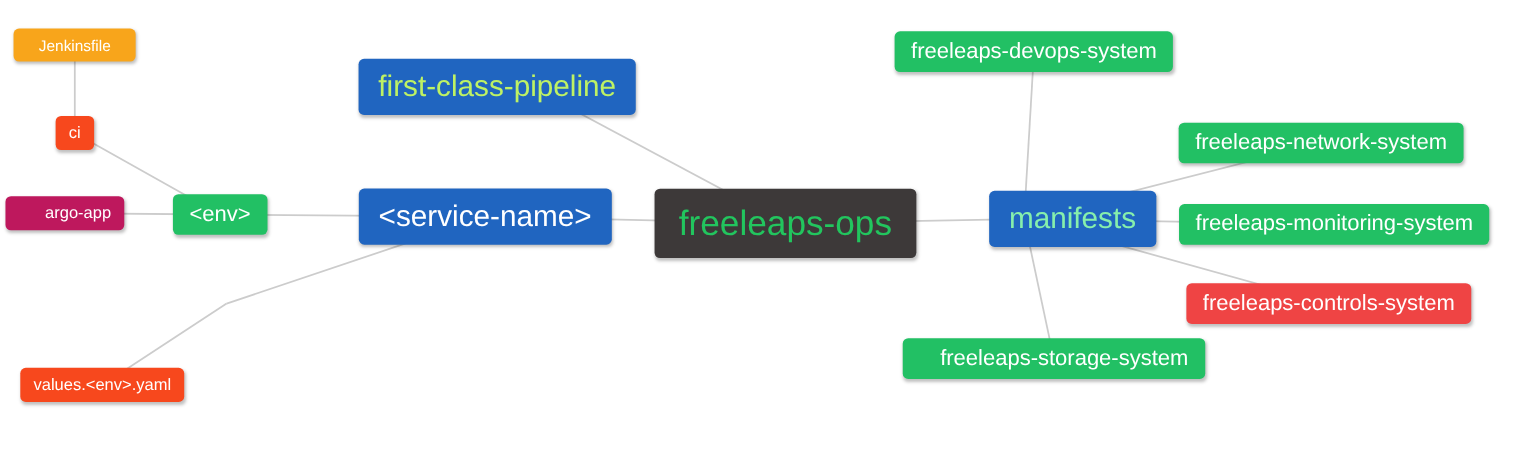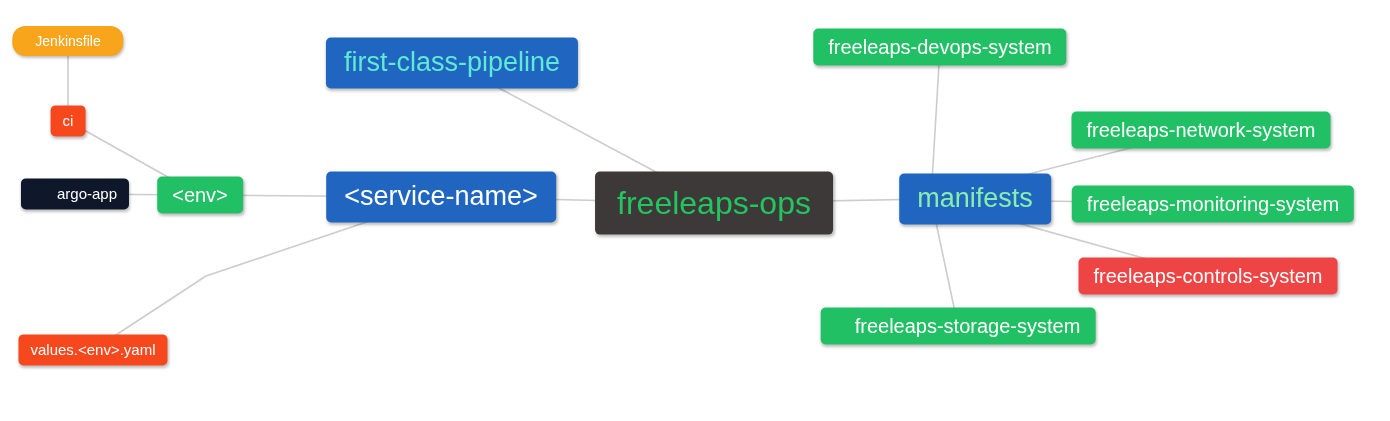--- a/index.html
+++ b/index.html
@@ -30,21 +30,21 @@
     white-space: nowrap;
     text-align: center;
     box-shadow: 1px 2px 3px rgba(0,0,0,0.25);
     cursor: default;
     line-height: 1.15;
   }
   .node.role-root      { font-size: 32px; padding: 13px 22px; }
   .node.role-primary   { font-size: 27px; padding: 10px 18px; }
   .node.role-secondary { font-size: 20px; padding: 7px 15px;  }
   .node.role-tertiary  { font-size: 15px; padding: 7px 12px;  }
-  .node.role-quaternary{ font-size: 14px; padding: 7px 23px; border-radius: 13px;  }
+  .node.role-quaternary{ font-size: 14px; padding: 7px 23px;  }
 </style>
 </head>
 <body>
 
 <div id="mindmap-canvas">
   <svg id="edge-layer" width="1390" height="421" viewBox="0 0 1390 421">
       <line x1="68" y1="41" x2="68" y2="121" stroke="#CCCCCC" stroke-width="1.6"></line>
       <line x1="68" y1="121" x2="200" y2="195" stroke="#CCCCCC" stroke-width="1.6"></line>
       <line x1="75" y1="194" x2="200" y2="195" stroke="#CCCCCC" stroke-width="1.6"></line>
       <line x1="200" y1="195" x2="441" y2="197" stroke="#CCCCCC" stroke-width="1.6"></line>
@@ -55,24 +55,24 @@
       <line x1="714" y1="203" x2="931" y2="199" stroke="#CCCCCC" stroke-width="1.6"></line>
       <line x1="931" y1="199" x2="940" y2="47" stroke="#CCCCCC" stroke-width="1.6"></line>
       <line x1="931" y1="199" x2="1201" y2="130" stroke="#CCCCCC" stroke-width="1.6"></line>
       <line x1="931" y1="199" x2="1213" y2="204" stroke="#CCCCCC" stroke-width="1.6"></line>
       <line x1="931" y1="199" x2="1208" y2="276" stroke="#CCCCCC" stroke-width="1.6"></line>
       <line x1="931" y1="199" x2="958" y2="326" stroke="#CCCCCC" stroke-width="1.6"></line>
     </svg>
 
 <div class="node role-quaternary" style="left: 68px; top: 41px; background: rgb(248, 165, 27); color: rgb(255, 255, 255);">Jenkinsfile</div>
     <div class="node role-tertiary" style="left: 68px; top: 121px; background: rgb(247, 72, 29); color: rgb(255, 255, 255);">ci</div>
-    <div class="node role-tertiary" style="left: 75px; top: 194px; background: #0f172a; color: rgb(255, 255, 255); padding-left: 36px;">argo-app</div>
+    <div class="node role-tertiary" style="left: 59px; top: 194px; background: #be185d; color: rgb(255, 255, 255); padding-left: 36px;">argo-app</div>
     <div class="node role-secondary" style="left: 200px; top: 195px; background: rgb(34, 192, 100); color: rgb(255, 255, 255);">&lt;env&gt;</div>
     <div class="node role-tertiary" style="left: 93px; top: 350px; background: rgb(247, 72, 29); color: rgb(255, 255, 255);">values.&lt;env&gt;.yaml</div>
-    <div class="node role-primary" style="left: 452px; top: 63px; background: rgb(32, 101, 192); color: #5eead4;">first-class-pipeline</div>
+    <div class="node role-primary" style="left: 452px; top: 79px; background: rgb(32, 101, 192); color: #bef264;">first-class-pipeline</div>
     <div class="node role-primary" style="left: 441px; top: 197px; background: rgb(32, 101, 192); color: rgb(255, 255, 255);">&lt;service-name&gt;</div>
     <div class="node role-root" style="left: 714px; top: 203px; background: rgb(61, 57, 57); color: #22c55e;">freeleaps-ops</div>
     <div class="node role-primary" style="left: 975px; top: 199px; background: rgb(32, 101, 192); color: #86efac;">manifests</div>
     <div class="node role-secondary" style="left: 940px; top: 47px; background: rgb(34, 192, 100); color: rgb(255, 255, 255);">freeleaps-devops-system</div>
     <div class="node role-secondary" style="left: 1213px; top: 204px; background: rgb(34, 192, 100); color: rgb(255, 255, 255);">freeleaps-monitoring-system</div>
     <div class="node role-secondary" style="left: 1201px; top: 130px; background: rgb(34, 192, 100); color: rgb(255, 255, 255);">freeleaps-network-system</div>
     <div class="node role-secondary" style="left: 1208px; top: 276px; background: #ef4444; color: rgb(255, 255, 255);">freeleaps-controls-system</div>
     <div class="node role-secondary" style="left: 958px; top: 326px; background: rgb(34, 192, 100); color: rgb(255, 255, 255); padding-left: 34px;">freeleaps-storage-system</div>
   </div>
 

